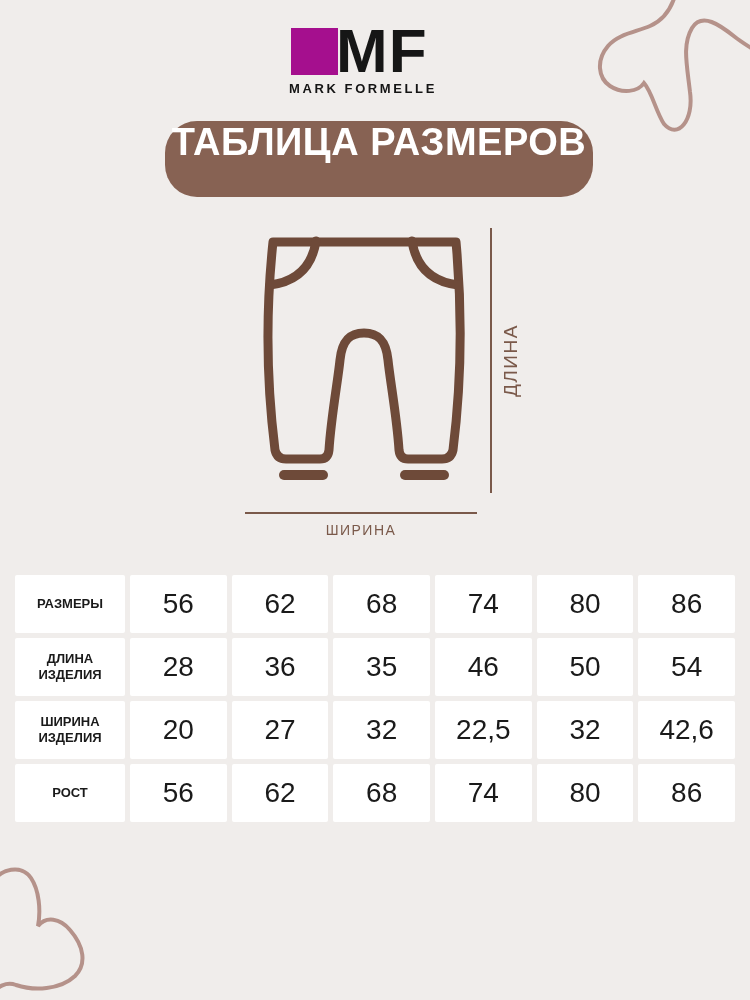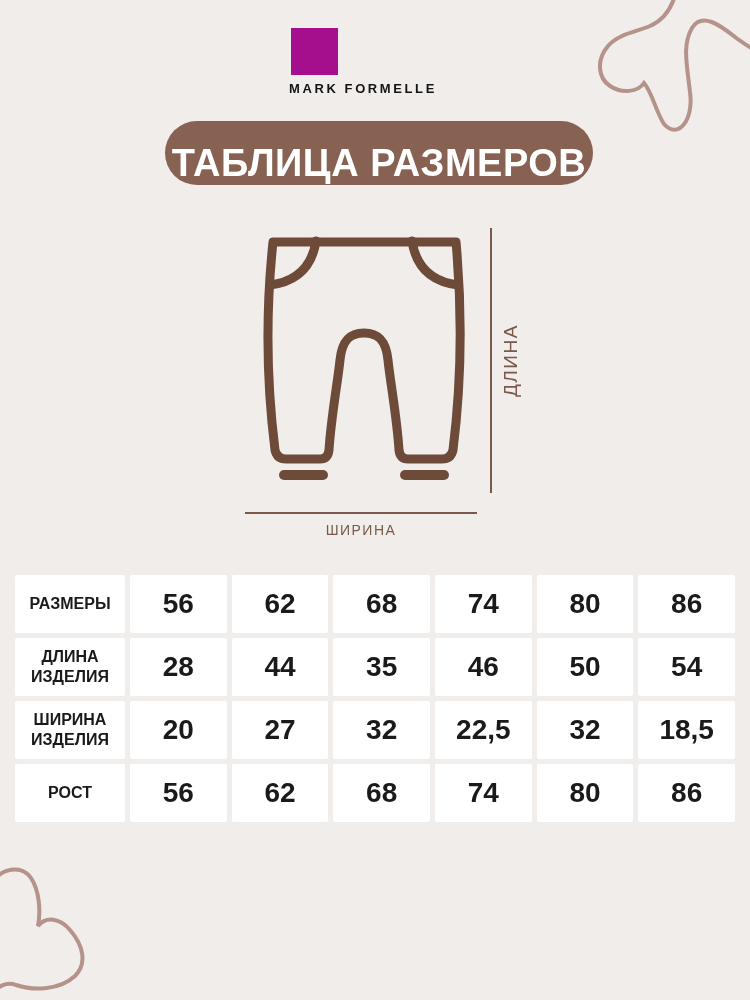--- a/index.html
+++ b/index.html
@@ -15,22 +15,22 @@
   .logo-mf{
     position:absolute;left:336px;top:27px;height:47px;line-height:47px;
     font-size:62px;font-weight:700;color:#161616;letter-spacing:1px;
   }
   .logo-name{
     position:absolute;left:289px;top:81px;width:180px;
     font-size:13px;font-weight:700;color:#141414;letter-spacing:2.6px;white-space:nowrap;
   }
   
   .title-pill{
-    position:absolute;left:165px;top:121px;width:428px;height:64px;border-radius:32px;
-    background:#876253;display:flex;align-items:flex-end;justify-content:center;
+    position:absolute;left:165px;top:121px;width:428px;height:76px;border-radius:32px;
+    background:#876253;display:flex;align-items:flex-start;justify-content:center;
   }
   .title-pill span{
     color:#ffffff;font-size:38px;font-weight:700;letter-spacing:.5px;white-space:nowrap;
   }
   
   .pants-svg{position:absolute;left:250px;top:228px;}
   .dim-line-v{position:absolute;left:490px;top:228px;width:2px;height:265px;background:#7a594a;}
   .dim-label-v{
     position:absolute;left:498px;top:228px;height:265px;width:26px;
     display:flex;align-items:center;justify-content:center;
@@ -47,31 +47,32 @@
     position:absolute;left:15px;top:575px;width:720px;
     display:grid;grid-template-columns:110px repeat(6,1fr);
     gap:5px;grid-auto-rows:58px;
   }
   .trow{display:contents;}
   .cell{
     background:#ffffff;border-radius:2px;
     display:flex;align-items:center;justify-content:center;
     color:#1a1a1a;text-align:center;
   }
-  .cell.label{font-size:16px;font-weight:700;line-height:1.25;padding:0 6px;}
-  .cell.value{font-size:28px;font-weight:700;}
+  .cell.label{font-size:13px;font-weight:700;line-height:1.25;padding:0 6px;}
+  .cell.value{font-size:28px;font-weight:400;}
   
   .heart-tr{position:absolute;left:580px;top:0;}
   .heart-bl{position:absolute;left:0;top:860px;}
 </style>
 </head>
 <body>
 
 <div class="logo">
   <div class="logo-square"></div>
+  <div class="logo-mf">MF</div>
   <div class="logo-name">MARK FORMELLE</div>
 </div>
 
 <svg class="heart-tr" width="170" height="150" viewBox="0 0 170 150">
   <path d="M 96,-8 C 92,8 84,20 70,26 C 56,32 38,34 28,46 C 16,60 18,78 30,86
            C 42,94 58,92 64,83 C 72,92 76,112 84,124 C 98,140 114,120 110,92
            C 107,65 102,45 112,28 C 122,12 140,25 155,37 C 160,41 168,46 174,50" fill="none" stroke="#b5928a" stroke-width="4" stroke-linecap="round"></path>
 </svg>
 
 <div class="title-pill">
@@ -99,22 +100,22 @@
 </svg>
 
 <div class="dim-line-v"></div>
 <div class="dim-label-v">ДЛИНА</div>
 
 <div class="dim-line-h"></div>
 <div class="dim-label-h">ШИРИНА</div>
 
 <div class="size-table">
     <div class="trow"><div class="cell label">РАЗМЕРЫ</div><div class="cell value">56</div><div class="cell value">62</div><div class="cell value">68</div><div class="cell value">74</div><div class="cell value">80</div><div class="cell value">86</div></div>
-    <div class="trow"><div class="cell label">ДЛИНА ИЗДЕЛИЯ</div><div class="cell value">28</div><div class="cell value">44</div><div class="cell value">35</div><div class="cell value">46</div><div class="cell value">50</div><div class="cell value">54</div></div>
-    <div class="trow"><div class="cell label">ШИРИНА ИЗДЕЛИЯ</div><div class="cell value">20</div><div class="cell value">27</div><div class="cell value">32</div><div class="cell value">22,5</div><div class="cell value">32</div><div class="cell value">18,5</div></div>
+    <div class="trow"><div class="cell label">ДЛИНА ИЗДЕЛИЯ</div><div class="cell value">28</div><div class="cell value">36</div><div class="cell value">35</div><div class="cell value">46</div><div class="cell value">50</div><div class="cell value">54</div></div>
+    <div class="trow"><div class="cell label">ШИРИНА ИЗДЕЛИЯ</div><div class="cell value">20</div><div class="cell value">27</div><div class="cell value">32</div><div class="cell value">22,5</div><div class="cell value">32</div><div class="cell value">42,6</div></div>
     <div class="trow"><div class="cell label">РОСТ</div><div class="cell value">56</div><div class="cell value">62</div><div class="cell value">68</div><div class="cell value">74</div><div class="cell value">80</div><div class="cell value">86</div></div>
   </div>
 
 <svg class="heart-bl" width="110" height="140" viewBox="0 0 110 140">
   <path d="M -8,24 C 0,8 22,4 31,18 C 39,30 41,50 38,66
            C 46,56 60,58 70,70 C 84,86 87,104 75,116
            C 60,130 34,131 16,125 C 6,121 -2,127 -9,134" fill="none" stroke="#b5928a" stroke-width="4" stroke-linecap="round"></path>
 </svg>
 
 </body></html>

